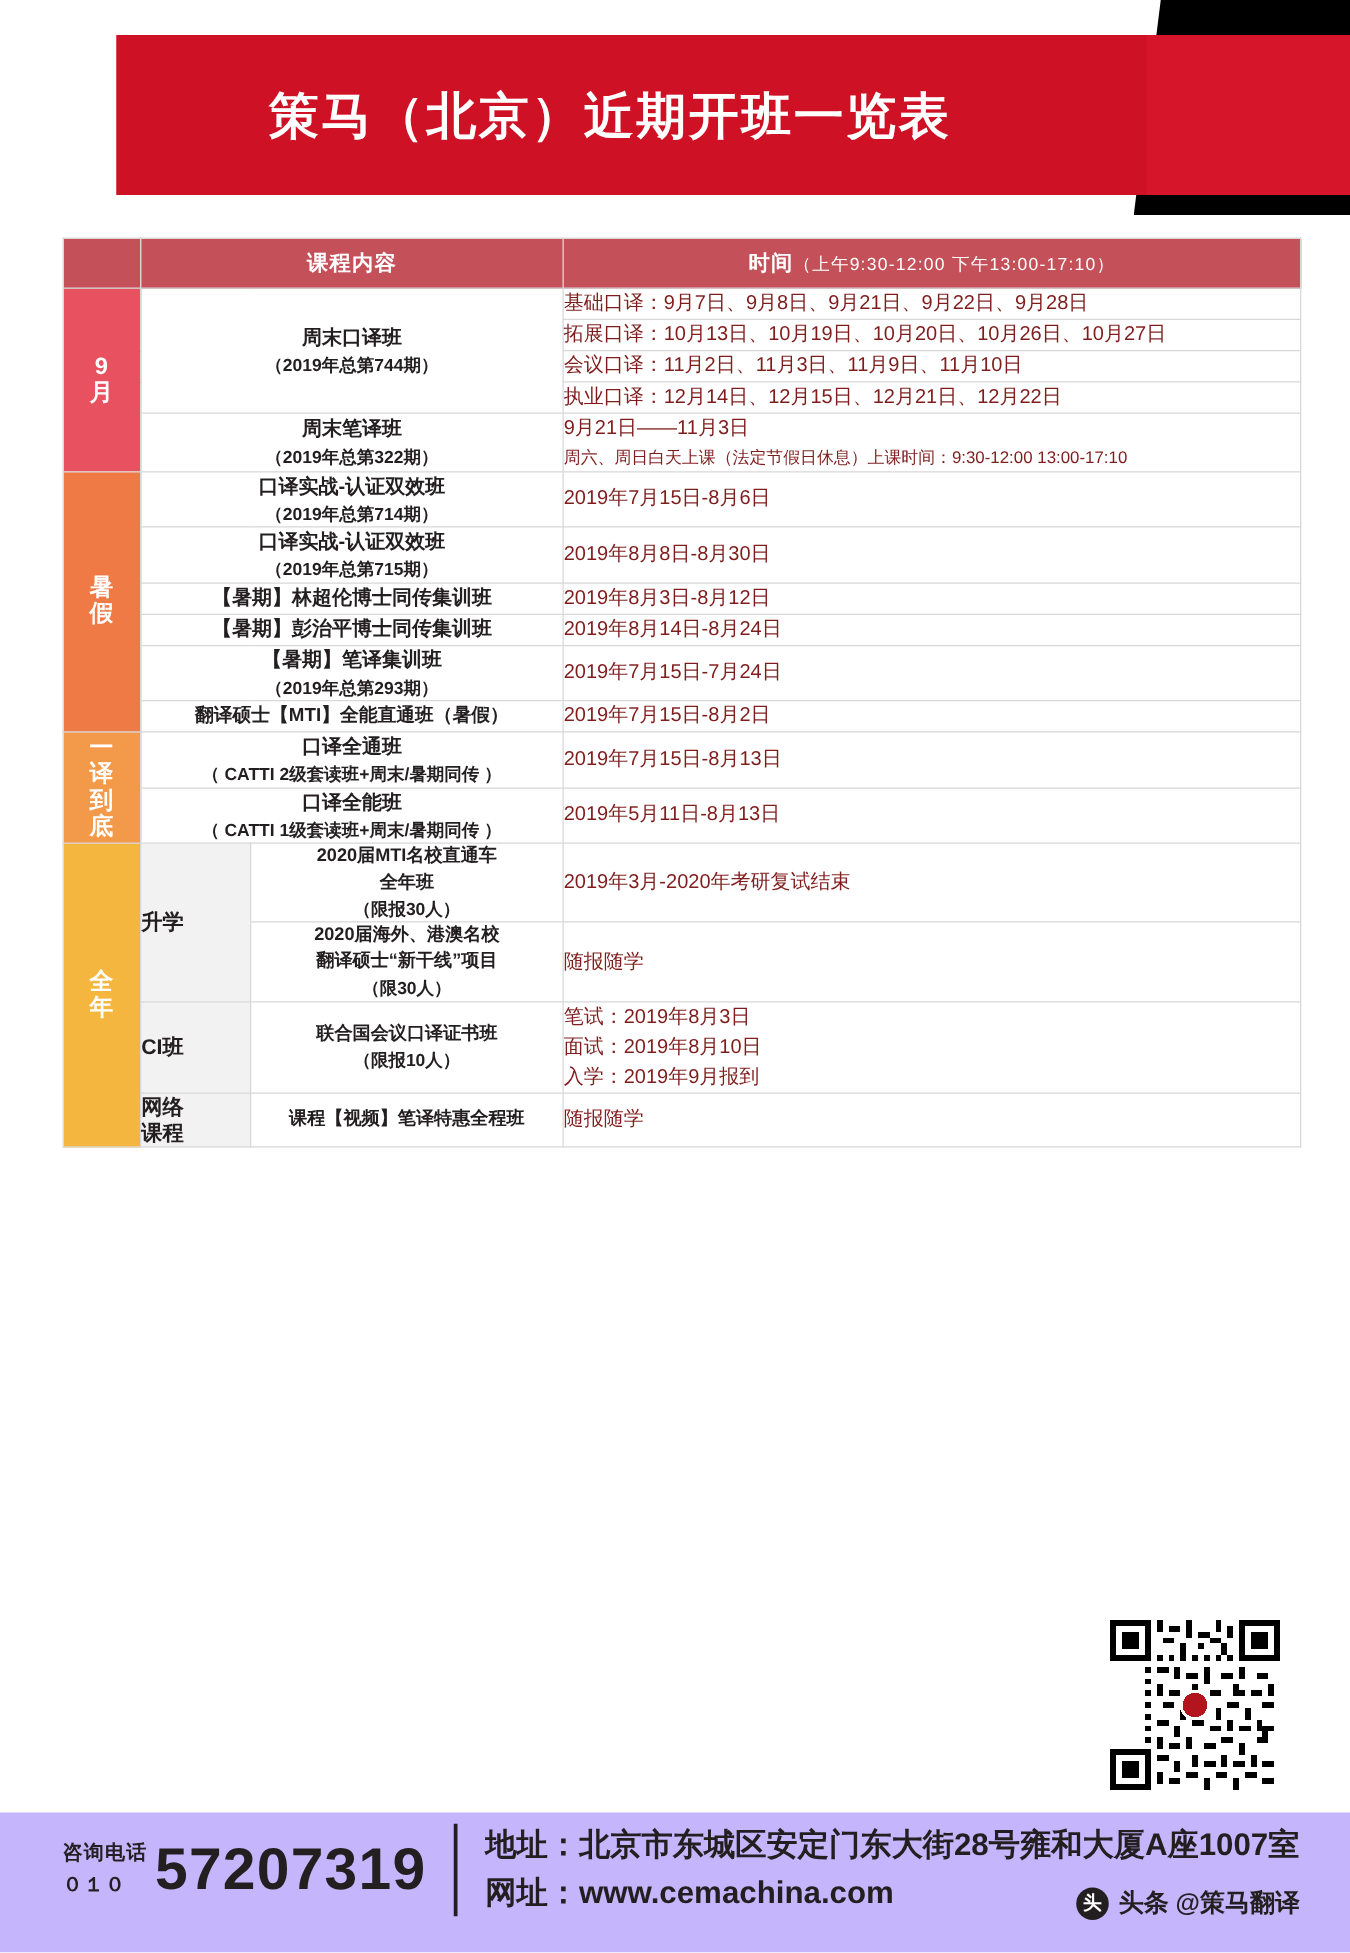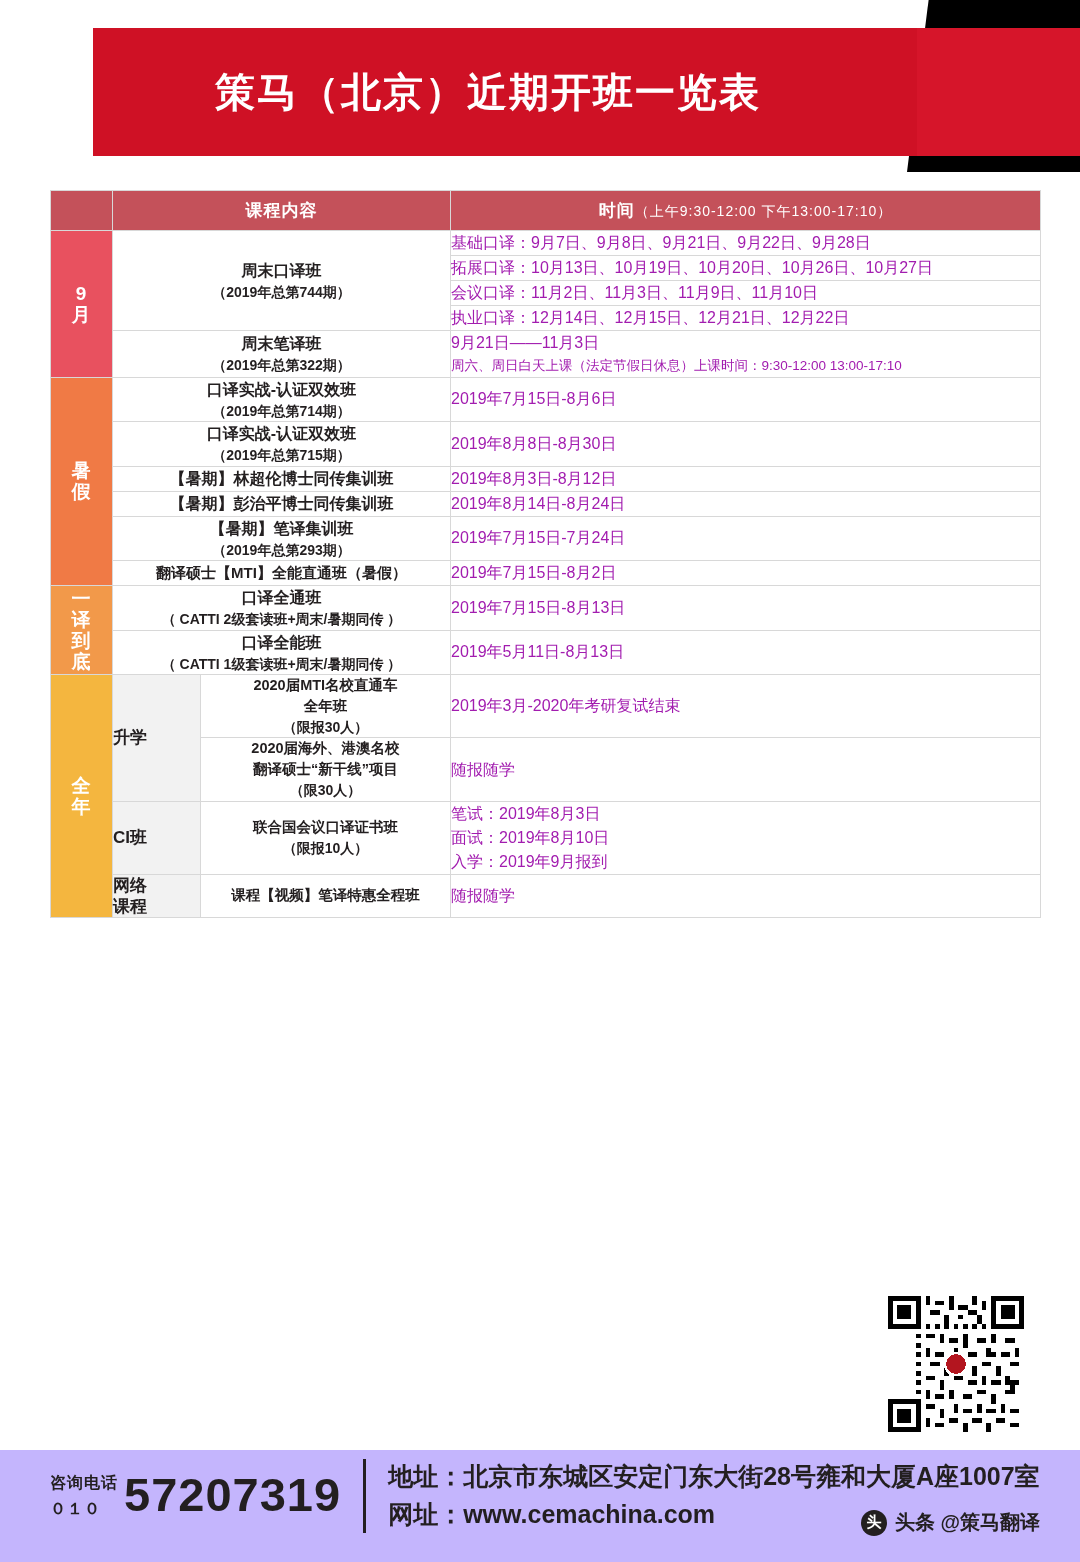--- a/index.html
+++ b/index.html
@@ -106,21 +106,21 @@
     font-weight: bold;
     line-height: 1.45;
     padding: 10px 8px;
     color: #231f20;
   }
   .course-cell .sub { font-size: 14px; font-weight: bold; }
   .time-cell {
     padding: 10px 14px;
     font-size: 16px;
     line-height: 1.5;
-    color: #a21caf;
+    color: #7f1d1d;
   }
   .time-cell .note { font-size: 13.5px; line-height: 1.6; }
   .sub-label {
     width: 88px;
     text-align: left;
     font-size: 17px;
     font-weight: bold;
     background: #f2f2f2;
     line-height: 1.25;
   }

